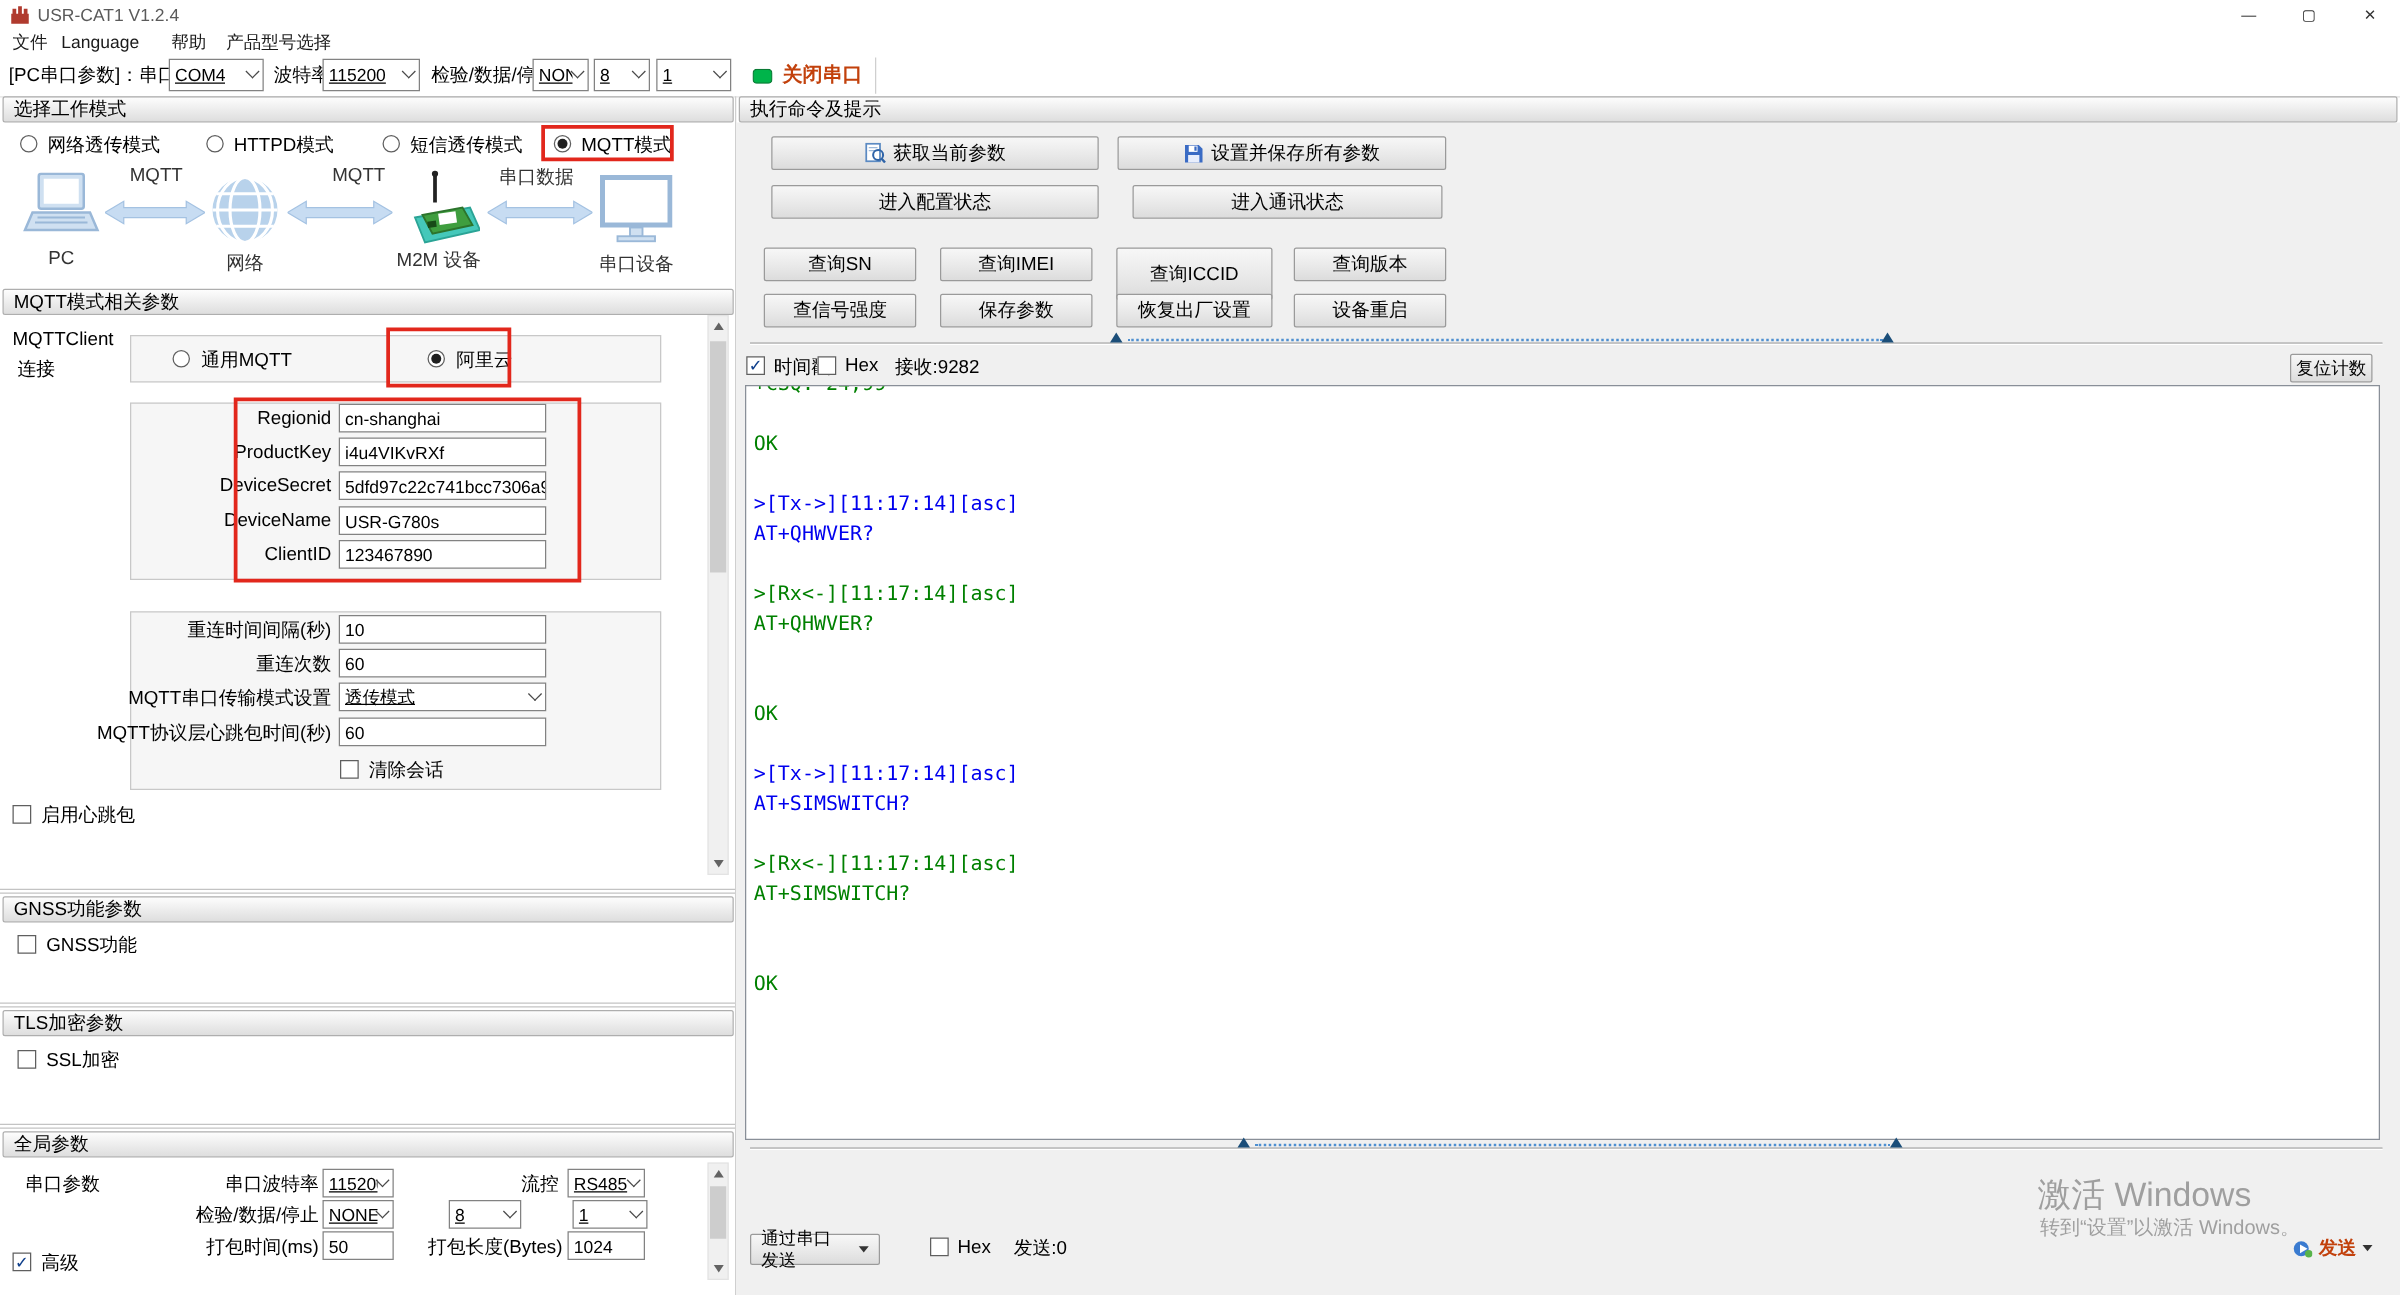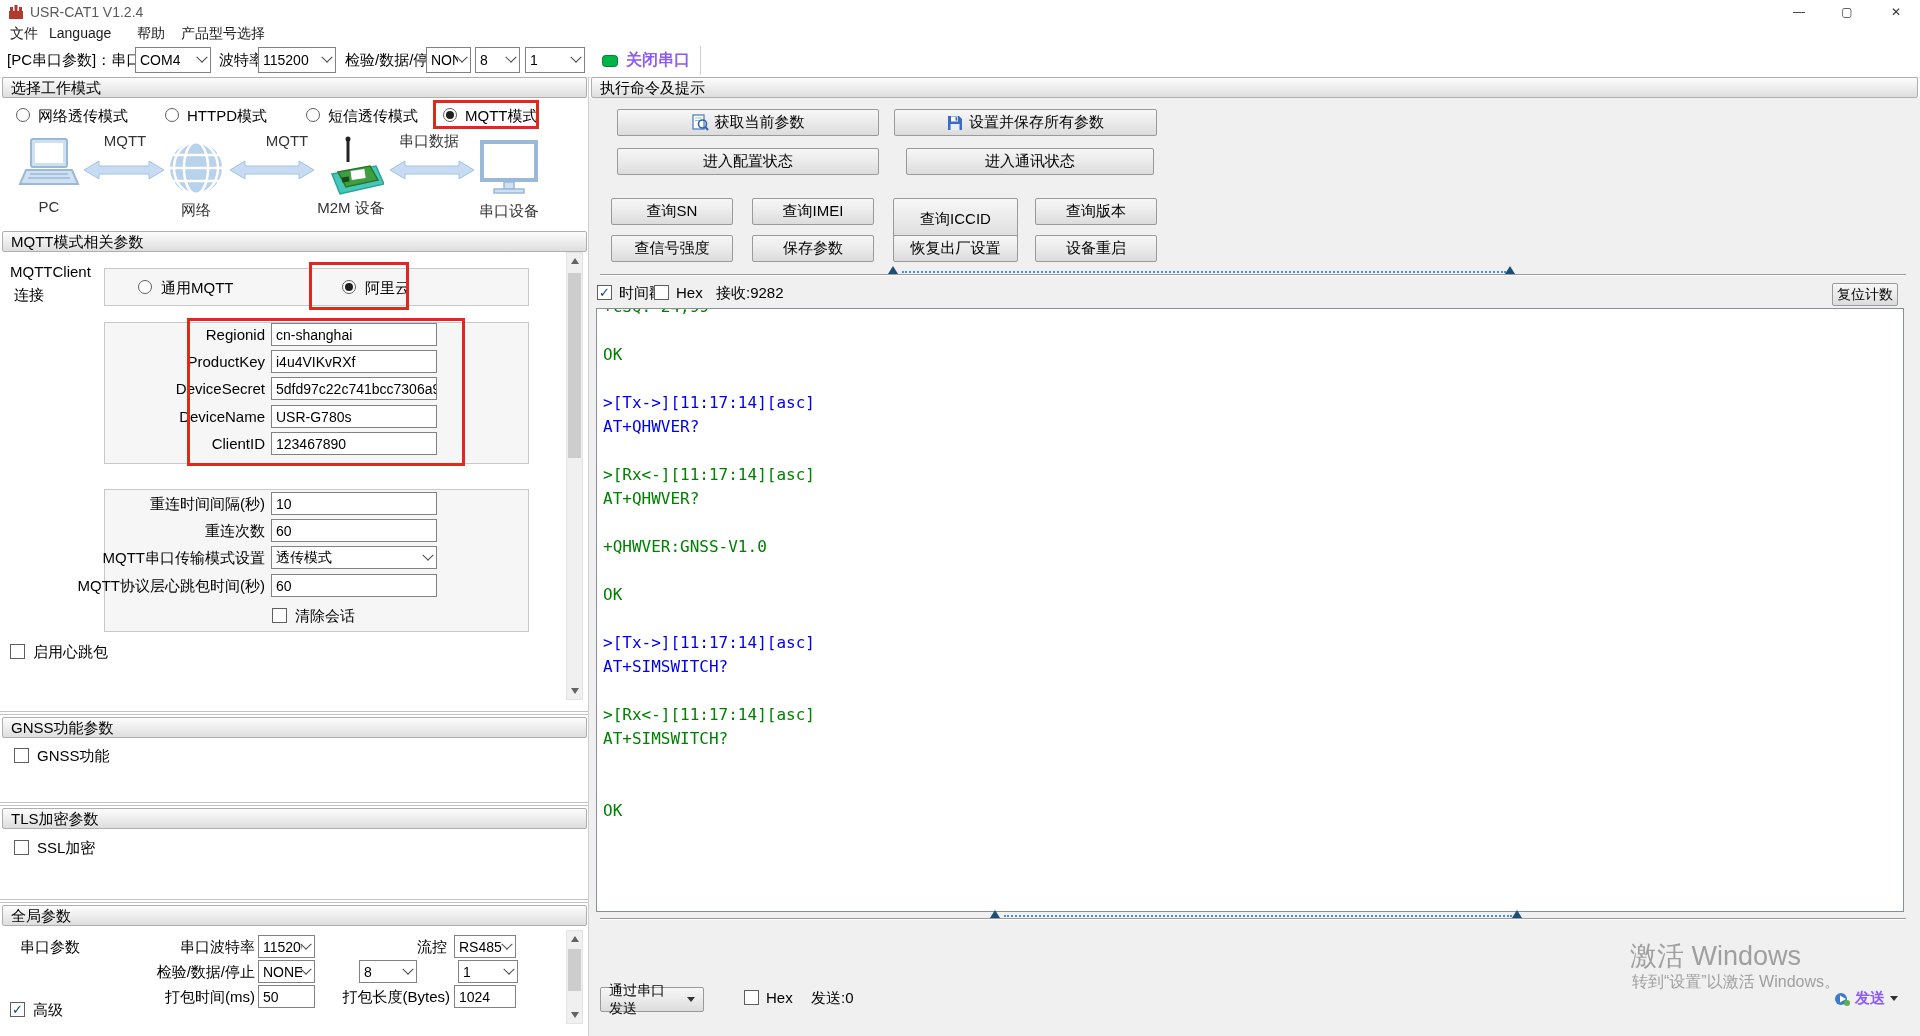--- a/index.html
+++ b/index.html
@@ -12,21 +12,21 @@
   .title-text{left:30px;top:4px;color:#5a5a5a;font-size:14px;}
   .winbtn{top:0;width:46px;height:24px;display:flex;align-items:center;justify-content:center;color:#333;font-size:12px;}
   .menubar{left:0;top:24px;width:1920px;height:20px;background:#fff;}
   .menu-item{top:25px;font-size:14px;color:#1a1a1a;}
   .toolbar{left:0;top:44px;width:1920px;height:33px;background:#fff;border-bottom:1px solid #e2e2e2;}
   .tb-label{top:51px;font-size:15px;}
   .combo,.textbox{position:absolute;background:#fff;border:1px solid #828282;display:flex;align-items:center;
        padding:0 4px;font-size:14px;overflow:hidden;white-space:nowrap;box-sizing:border-box;}
   .combo .chev{margin-left:auto;width:7px;height:7px;border-right:1.6px solid #4a4a4a;border-bottom:1.6px solid #4a4a4a;
        transform:rotate(45deg) translate(-2px,-2px);flex:0 0 auto;}
-  .combo .val{overflow:hidden;text-overflow:clip;}
+  .combo .val{overflow:hidden;text-overflow:clip;text-decoration:underline;}
   
   .hdrbar{position:absolute;height:21px;background:linear-gradient(180deg,#fdfdfd,#e7e7e7 70%,#dedede);
       border:1px solid #aeaeae;border-radius:2px;line-height:20px;padding-left:8px;font-size:15px;box-sizing:border-box;}
   .splitline{position:absolute;height:1px;background:#c3c3c3;}
   
   .groupbox{position:absolute;background:#f6f6f6;border:1px solid #c8c8c8;box-sizing:border-box;}
   .rlabel{position:absolute;text-align:right;font-size:15px;white-space:nowrap;}
   .redbox{position:absolute;border:3px solid #e2271c;box-sizing:border-box;pointer-events:none;}
   
   .radio{position:absolute;width:14px;height:14px;border:1px solid #5f5f5f;border-radius:50%;background:#fff;box-sizing:border-box;}
@@ -50,21 +50,21 @@
   
   #terminal{position:absolute;left:596px;top:308px;width:1308px;height:604px;background:#fff;border:1px solid #898f98;
       overflow:hidden;padding:0 0 0 6px;box-sizing:border-box;font-family:"DejaVu Sans Mono",monospace;font-size:16px;}
   .tline{height:24px;line-height:24px;white-space:pre;}
   .tline.clipped{margin-top:-14px;}
   .rightbg{left:589px;top:98px;width:1331px;height:938px;background:#f0f0f0;}
   .panel-divider{left:588px;top:77px;width:1px;height:959px;background:#cfcfcf;}
   .diag-label{position:absolute;font-size:15px;color:#333;text-align:center;}
   .watermark1{font-size:27px;color:#9f9f9f;}
   .watermark2{font-size:16px;color:#9f9f9f;}
-  .blue-link{color:#8b5cf6;font-weight:bold;}
+  .blue-link{color:#c2410c;font-weight:bold;}
 </style>
 </head>
 <body>
 
 <div class="abs titlebar">
   <svg class="abs" style="left:8px;top:4px" width="16" height="16" viewBox="0 0 16 16">
     <rect x="1" y="7" width="14" height="8" fill="#b03a2e"></rect>
     <rect x="2" y="3" width="3" height="5" fill="#b03a2e"></rect>
       <rect x="6.5" y="1" width="3" height="7" fill="#b03a2e"></rect>
     <rect x="11" y="3" width="3" height="5" fill="#b03a2e"></rect>
@@ -326,21 +326,20 @@
     <div class="tline clipped" style="color: rgb(0, 128, 0);">+CSQ: 24,99</div>
     <div class="tline" style="color: rgb(26, 26, 26);">&nbsp;</div>
     <div class="tline" style="color: rgb(0, 128, 0);">OK</div>
     <div class="tline" style="color: rgb(26, 26, 26);">&nbsp;</div>
     <div class="tline" style="color: rgb(0, 0, 238);">&gt;[Tx-&gt;][11:17:14][asc]</div>
     <div class="tline" style="color: rgb(0, 0, 238);">AT+QHWVER?</div>
     <div class="tline" style="color: rgb(26, 26, 26);">&nbsp;</div>
     <div class="tline" style="color: rgb(0, 128, 0);">&gt;[Rx&lt;-][11:17:14][asc]</div>
     <div class="tline" style="color: rgb(0, 128, 0);">AT+QHWVER?</div>
     <div class="tline" style="color: rgb(26, 26, 26);">&nbsp;</div>
-    <div class="tline" style="color: rgb(0, 128, 0);">+QHWVER:GNSS-V1.0</div>
     <div class="tline" style="color: rgb(26, 26, 26);">&nbsp;</div>
     <div class="tline" style="color: rgb(0, 128, 0);">OK</div>
     <div class="tline" style="color: rgb(26, 26, 26);">&nbsp;</div>
     <div class="tline" style="color: rgb(0, 0, 238);">&gt;[Tx-&gt;][11:17:14][asc]</div>
     <div class="tline" style="color: rgb(0, 0, 238);">AT+SIMSWITCH?</div>
     <div class="tline" style="color: rgb(26, 26, 26);">&nbsp;</div>
     <div class="tline" style="color: rgb(0, 128, 0);">&gt;[Rx&lt;-][11:17:14][asc]</div>
     <div class="tline" style="color: rgb(0, 128, 0);">AT+SIMSWITCH?</div>
     <div class="tline" style="color: rgb(26, 26, 26);">&nbsp;</div>
     <div class="tline" style="color: rgb(26, 26, 26);">&nbsp;</div>

